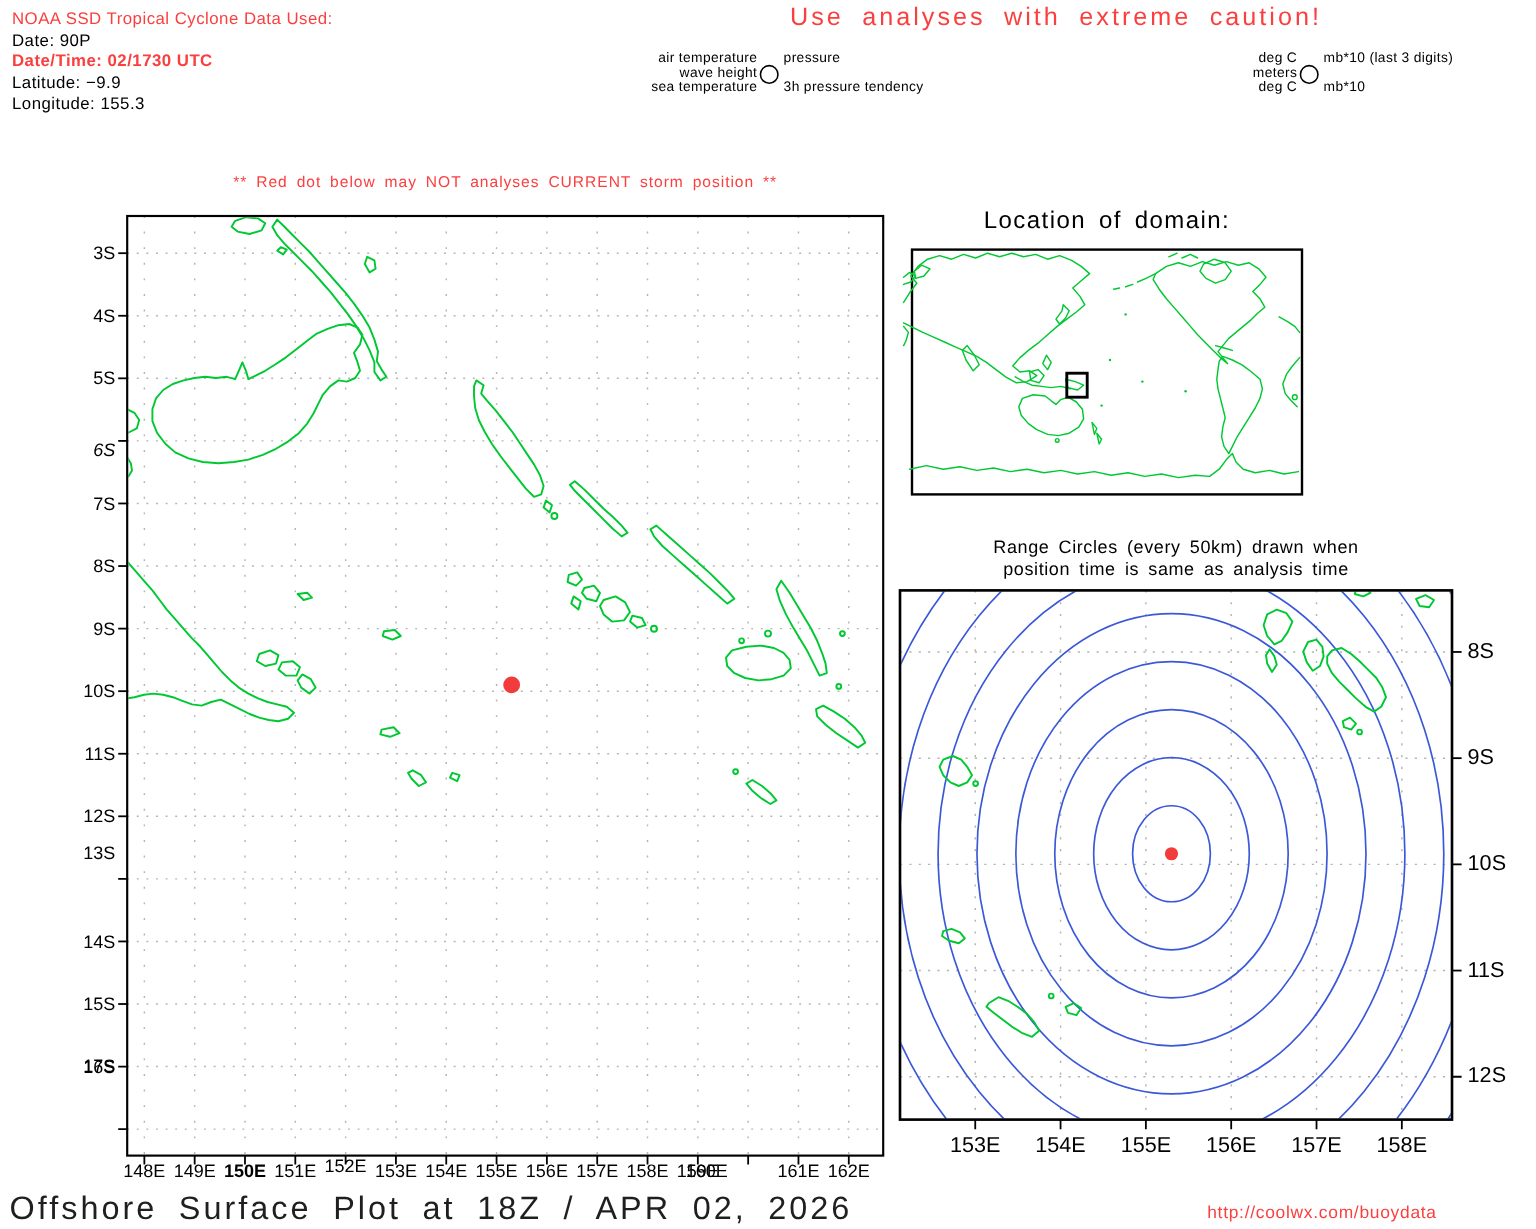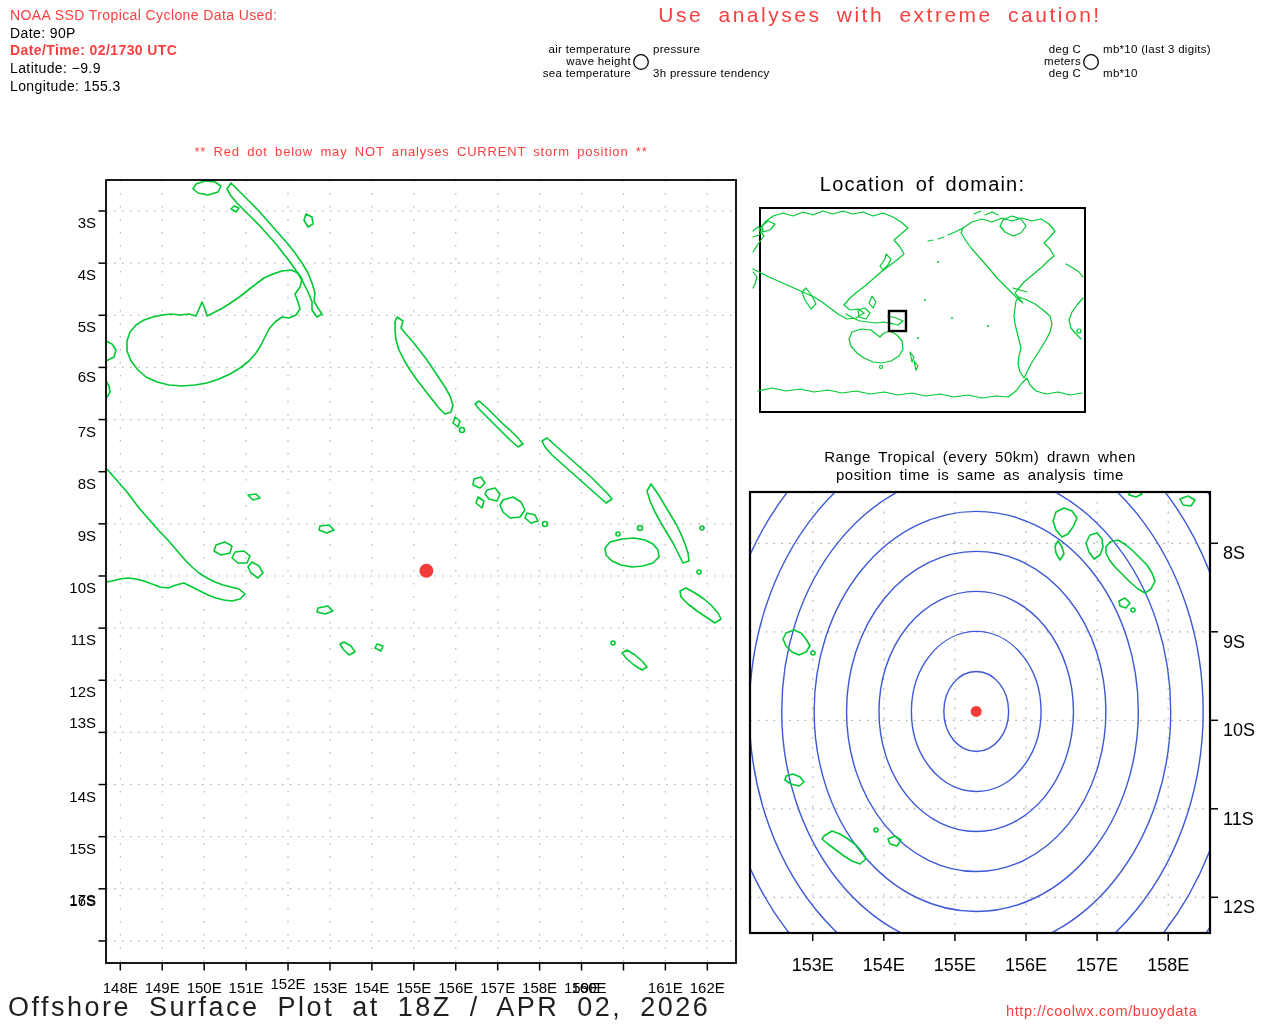--- a/index.html
+++ b/index.html
@@ -10,21 +10,21 @@
   .red{color:var(--red);}
   .info{font-size:14px;letter-spacing:.4px;white-space:pre;}
   .caution{font-size:21px;letter-spacing:2.5px;word-spacing:7px;text-align:center;}
   .legend{font-size:11.5px;letter-spacing:.3px;white-space:pre;}
   .legend-r{text-align:right;}
   .warning{font-size:13px;letter-spacing:.8px;word-spacing:3px;text-align:center;}
   .inset-title{font-size:20px;letter-spacing:1.2px;word-spacing:4px;text-align:center;}
   .range-title{font-size:15px;letter-spacing:.5px;word-spacing:3px;text-align:center;}
   .footer-title{font-size:27px;letter-spacing:2.5px;word-spacing:8px;color:#1f1f1f;white-space:pre;}
   .footer-url{font-size:14.5px;letter-spacing:.6px;}
-  .tick-label{position:absolute;font-size:15px;color:#000;margin-top:11px;}
+  .tick-label{position:absolute;font-size:15px;color:#000;}
   .tick-label.range{font-size:18px;}
   .ta-c{text-align:center;} .ta-r{text-align:right;}
   svg{position:absolute;left:0;top:0;}
   .frame{fill:none;stroke:#000;}
   .coast{fill:none;stroke:var(--green);stroke-width:1.6;stroke-linejoin:round;stroke-linecap:round;}
   .worldcoast{fill:none;stroke:var(--green);stroke-width:1.2;stroke-linejoin:round;stroke-linecap:round;}
   .speck{fill:var(--green);stroke:none;}
   .islet{fill:none;stroke:var(--green);stroke-width:1.6;}
   .rangecircle{fill:none;stroke:var(--blue);stroke-width:1.4;}
   .stormdot{fill:#f23b3b;stroke:none;}
@@ -52,21 +52,21 @@
 
 <div class="abs legend legend-r" style="left:960px;top:43px;width:121px">deg C</div>
 <div class="abs legend legend-r" style="left:960px;top:55px;width:121px">meters</div>
 <div class="abs legend legend-r" style="left:960px;top:67px;width:121px">deg C</div>
 <div class="abs legend" style="left:1103px;top:43px">mb*10 (last 3 digits)</div>
 <div class="abs legend" style="left:1103px;top:67px">mb*10</div>
 
 <div class="abs warning red" style="left:106px;top:144px;width:630px">** Red dot below may NOT analyses CURRENT storm position **</div>
 
 <div class="abs inset-title" style="left:760px;top:173px;width:325px">Location of domain:</div>
-<div class="abs range-title" style="left:748px;top:448px;width:464px">Range Tropical (every 50km) drawn when</div>
+<div class="abs range-title" style="left:748px;top:448px;width:464px">Range Circles (every 50km) drawn when</div>
 <div class="abs range-title" style="left:748px;top:466px;width:464px">position time is same as analysis time</div>
 
 <div class="abs footer-title" style="left:8px;top:992px">Offshore Surface Plot at 18Z / APR 02, 2026</div>
 <div class="abs footer-url red" style="left:1006px;top:1003px">http://coolwx.com/buoydata</div>
 
 <svg width="1280" height="1024" viewBox="0 0 1280 1024">
   <defs>
     <clipPath id="clip-main">
         <rect x="107" y="181" width="628" height="781"></rect>
       </clipPath>
@@ -272,37 +272,37 @@
     <path class="coast" d="M888,839 L895,836 L901,840 L897,846 L890,844 Z"></path>
     <circle class="islet" cx="876" cy="830" r="2"></circle>
   </g>
   <rect class="frame" x="750" y="492" width="460" height="441" stroke-width="2.2"></rect>
   <circle id="range-storm-dot" class="stormdot" r="5.5" cx="976.2300000000008" cy="711.45"></circle>
 </svg>
 
 <div id="tick-layer" class="abs" style="left:0;top:0;width:1280px;height:1024px">
     <div class="tick-label ta-c" style="left: 96.3px; top: 968px; width: 48px;">148E</div>
     <div class="tick-label ta-c" style="left: 138.23px; top: 968px; width: 48px;">149E</div>
-    <div class="tick-label ta-c" style="left: 180.16px; top: 968px; width: 48px;">150E</div>
+    <div class="tick-label ta-c" style="left: 180.16px; top: 968px; width: 48px; font-weight: bold;">150E</div>
     <div class="tick-label ta-c" style="left: 222.09px; top: 968px; width: 48px;">151E</div>
     <div class="tick-label ta-c" style="left: 264.02px; top: 964px; width: 48px;">152E</div>
     <div class="tick-label ta-c" style="left: 305.95px; top: 968px; width: 48px;">153E</div>
     <div class="tick-label ta-c" style="left: 347.88px; top: 968px; width: 48px;">154E</div>
     <div class="tick-label ta-c" style="left: 389.81px; top: 968px; width: 48px;">155E</div>
     <div class="tick-label ta-c" style="left: 431.74px; top: 968px; width: 48px;">156E</div>
     <div class="tick-label ta-c" style="left: 473.67px; top: 968px; width: 48px;">157E</div>
     <div class="tick-label ta-c" style="left: 515.6px; top: 968px; width: 48px;">158E</div>
     <div class="tick-label ta-c" style="left: 557.53px; top: 968px; width: 48px;">159E</div>
     <div class="tick-label ta-c" style="left: 565px; top: 968px; width: 48px;">160E</div>
     <div class="tick-label ta-c" style="left: 641.39px; top: 968px; width: 48px;">161E</div>
     <div class="tick-label ta-c" style="left: 683.32px; top: 968px; width: 48px;">162E</div>
     <div class="tick-label ta-r" style="left: 52px; top: 203px; width: 44px;">3S</div>
     <div class="tick-label ta-r" style="left: 52px; top: 255.14px; width: 44px;">4S</div>
     <div class="tick-label ta-r" style="left: 52px; top: 307.28px; width: 44px;">5S</div>
-    <div class="tick-label ta-r" style="left: 52px; top: 357px; width: 44px;">6S</div>
+    <div class="tick-label ta-r" style="left: 52px; top: 367px; width: 44px; font-style: italic;">6S</div>
     <div class="tick-label ta-r" style="left: 52px; top: 411.56px; width: 44px;">7S</div>
     <div class="tick-label ta-r" style="left: 52px; top: 463.7px; width: 44px;">8S</div>
     <div class="tick-label ta-r" style="left: 52px; top: 515.84px; width: 44px;">9S</div>
     <div class="tick-label ta-r" style="left: 52px; top: 567.98px; width: 44px;">10S</div>
     <div class="tick-label ta-r" style="left: 52px; top: 620.12px; width: 44px;">11S</div>
     <div class="tick-label ta-r" style="left: 52px; top: 672.26px; width: 44px;">12S</div>
     <div class="tick-label ta-r" style="left: 52px; top: 703px; width: 44px;">13S</div>
     <div class="tick-label ta-r" style="left: 52px; top: 776.54px; width: 44px;">14S</div>
     <div class="tick-label ta-r" style="left: 52px; top: 828.68px; width: 44px;">15S</div>
     <div class="tick-label ta-r" style="left: 52px; top: 880.82px; width: 44px;">16S</div>

